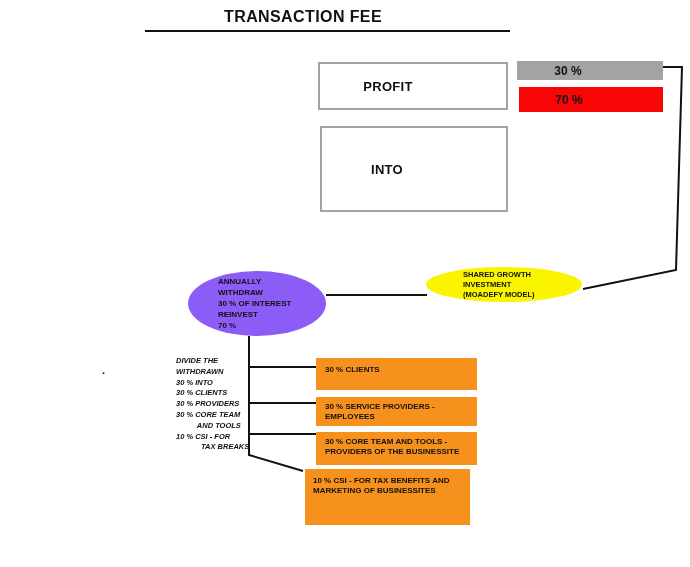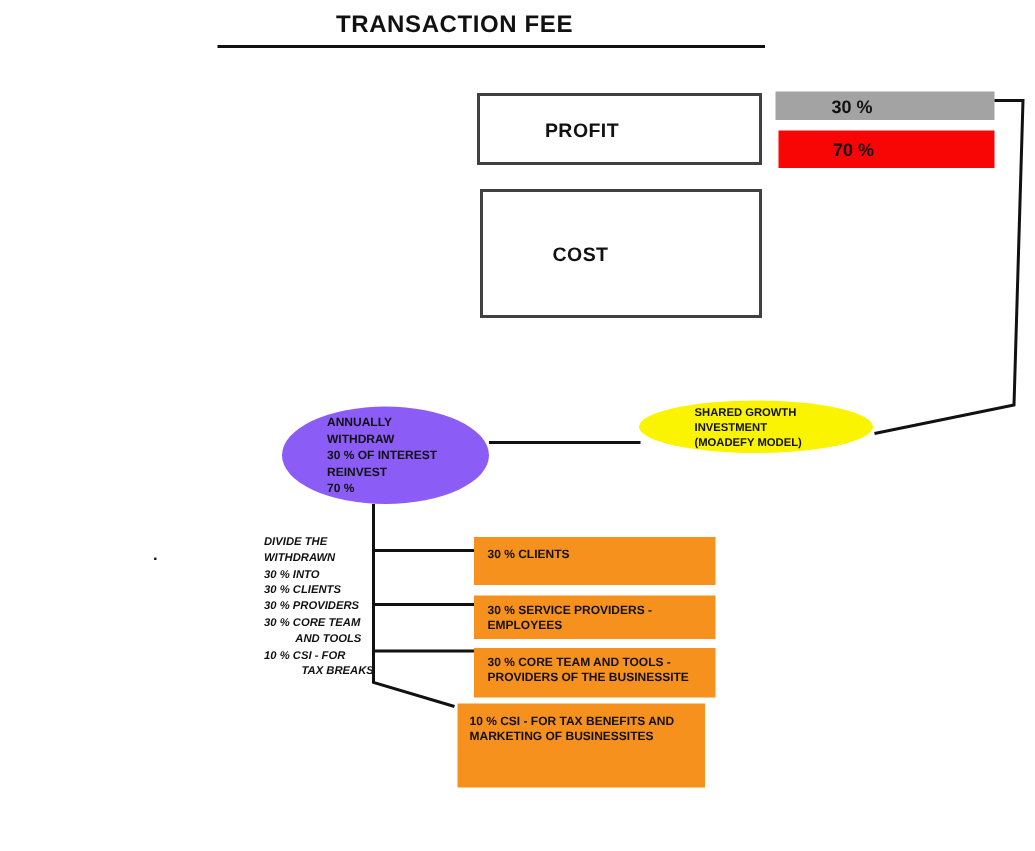--- a/index.html
+++ b/index.html
@@ -12,21 +12,21 @@
 
   .diagram-title{left:200px;top:8px;font-size:16px;font-weight:800;letter-spacing:.4px;margin-left:24px;}
   .title-underline{left:145px;top:30px;width:365px;height:2px;background:#111;}
 
   .total-box{
     left:137px;top:58px;width:160px;height:160px;background:#000;color:#fff;
     font-size:12.5px;font-weight:700;line-height:17px;padding:55px 10px 0 28px;
   }
 
   .outline-box{
-    border:2px solid #404040;background:#fff;display:flex;align-items:center;justify-content:center;
+    border:2px solid #a3a3a3;background:#fff;display:flex;align-items:center;justify-content:center;
     font-weight:800;font-size:13px;letter-spacing:.3px;
   }
   .profit-box{left:318px;top:62px;width:190px;height:48px;padding-right:50px;}
   .cost-box{left:320px;top:126px;width:188px;height:86px;padding-right:54px;}
 
   .bar{display:flex;align-items:center;justify-content:center;font-weight:800;font-size:12px;color:#111;}
   .bar-green{left:517px;top:61px;width:146px;height:19px;background:#a3a3a3;padding-right:44px;}
   .bar-red{left:519px;top:87px;width:144px;height:25px;background:#F80505;padding-right:44px;}
 
   .ellipse{border-radius:50%;display:flex;align-items:center;font-weight:700;}
@@ -62,21 +62,21 @@
 <div id="canvas">
 
   <div class="abs diagram-title">TRANSACTION FEE</div>
   <div class="abs title-underline"></div>
 
 
   <div class="abs outline-box profit-box">
     <span>PROFIT</span>
   </div>
   <div class="abs outline-box cost-box">
-    <span>COST</span>
+    <span>INTO</span>
   </div>
 
   <div class="abs bar bar-green">
     <span>30 %</span>
   </div>
   <div class="abs bar bar-red">
     <span>70 %</span>
   </div>
 
   <div class="abs ellipse ellipse-cyan pre">ANNUALLY

